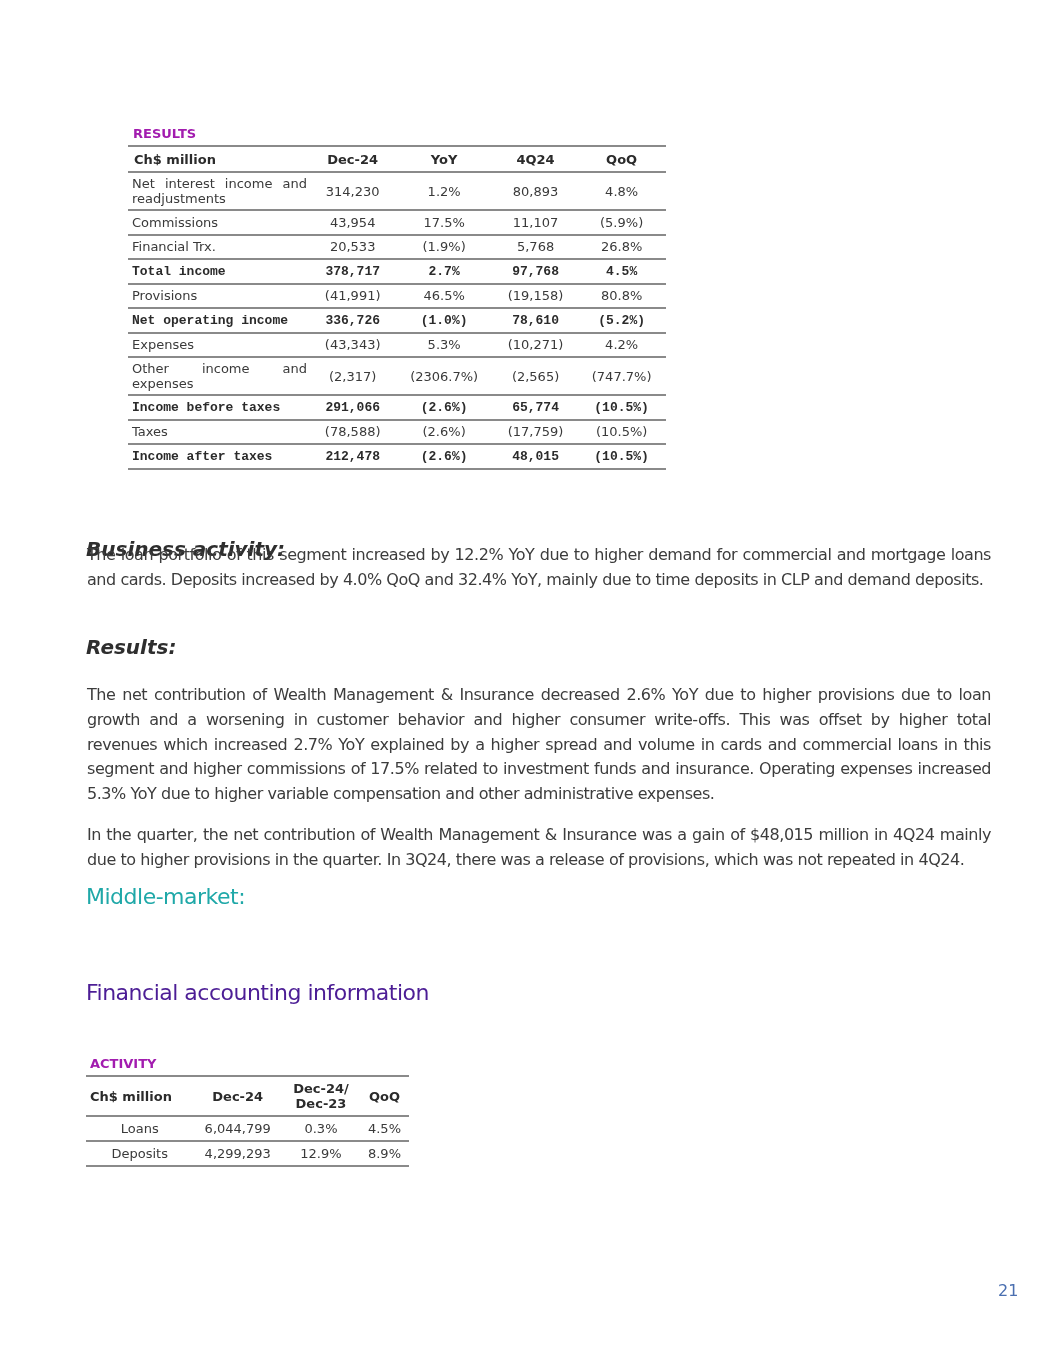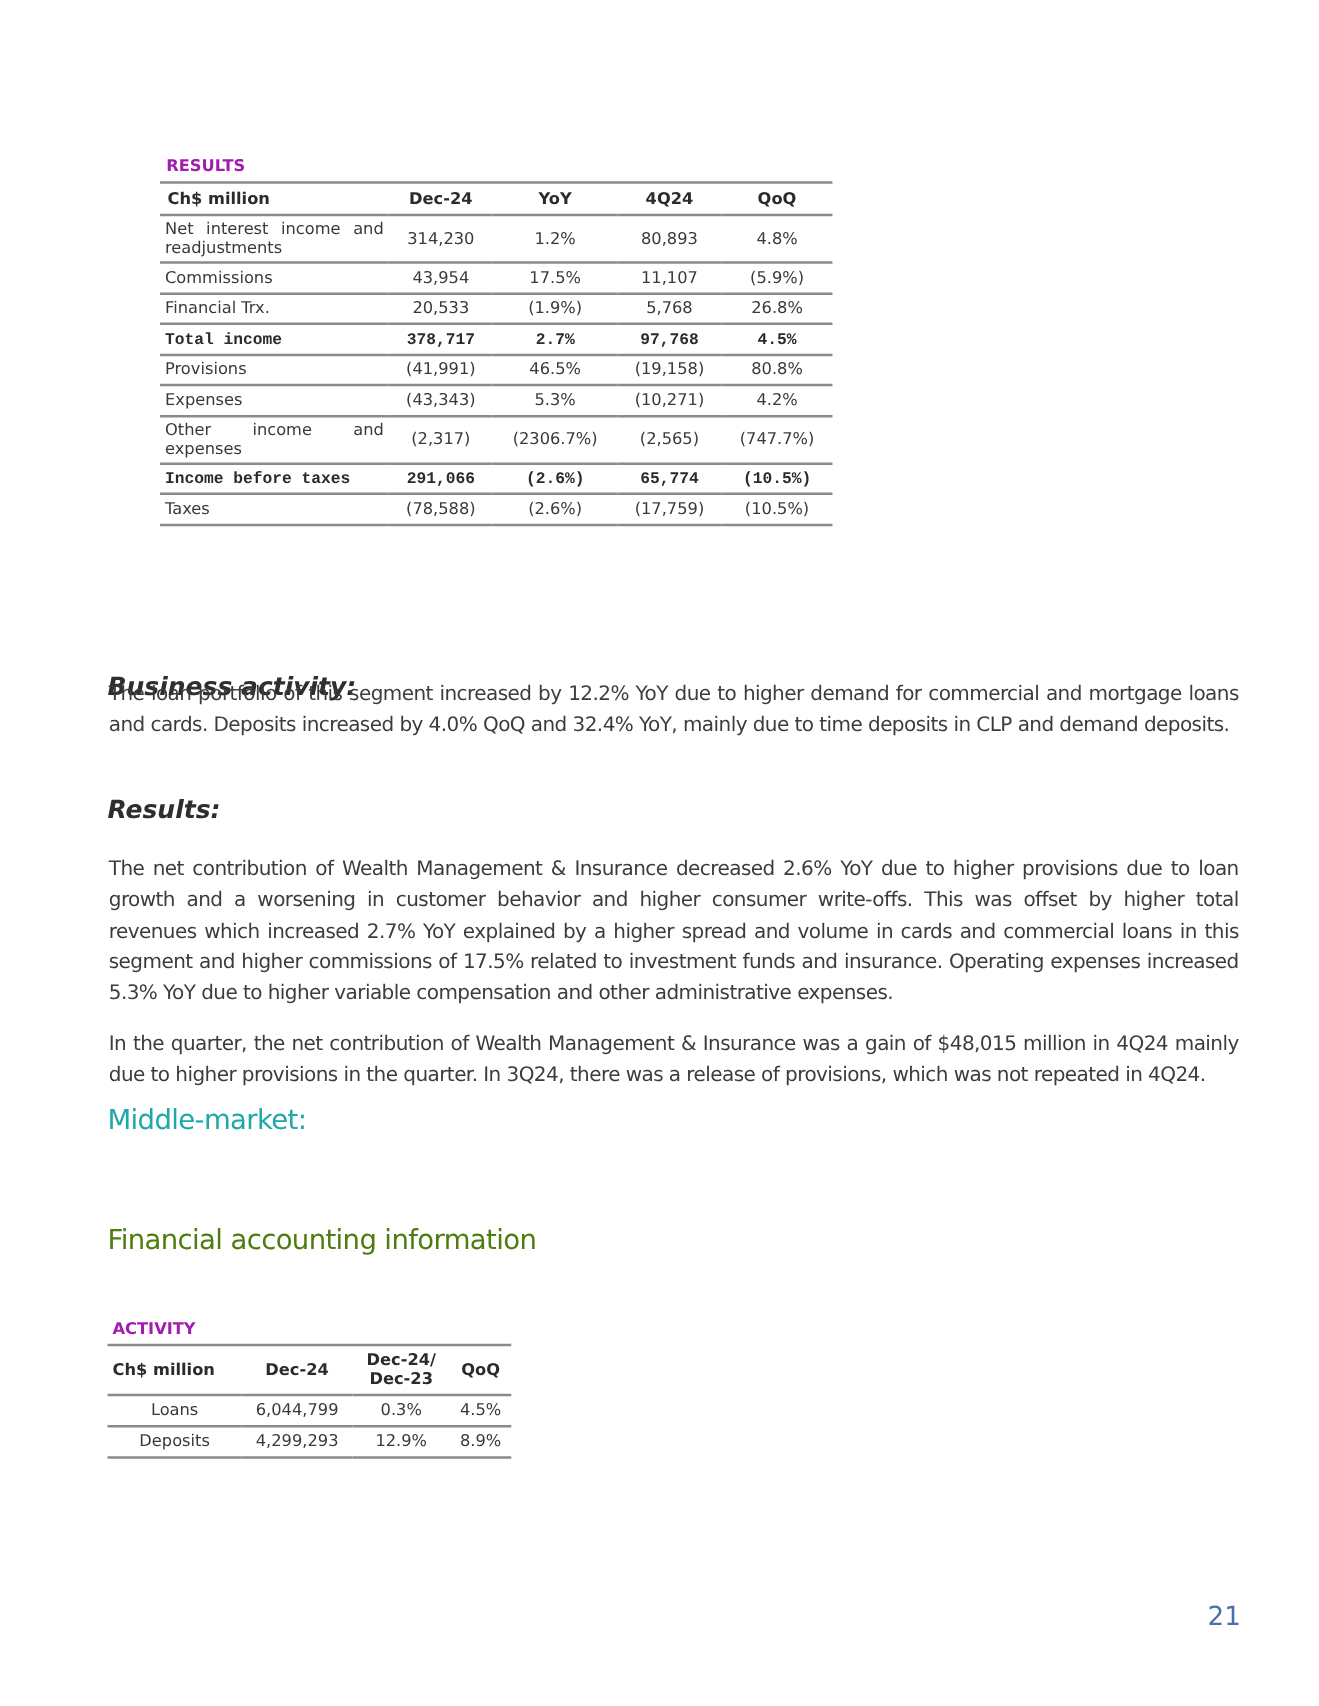--- a/index.html
+++ b/index.html
@@ -42,21 +42,21 @@
     .para {
       position: absolute; left: 86px; width: 904px; margin: 1px;
       font-size: 16px; line-height: 24.8px; text-align: justify; color: #3c3c3c;
       font-family: "DejaVu Sans", sans-serif; letter-spacing: -0.45px;
     }
     .section-title {
       position: absolute; left: 86px; margin: 0; font-weight: normal;
       font-family: "DejaVu Sans", sans-serif; font-size: 22px; letter-spacing: -0.5px;
     }
     .page-number {
-      position: absolute; left: 966px; top: 1281px; font-size: 21px;
+      position: absolute; left: 998px; top: 1281px; font-size: 16px;
       font-family: "DejaVu Sans", sans-serif;
     }
   </style>
 </head>
 <body>
 
 <div class="tbl-caption" style="left:133px; top:126px;">RESULTS</div>
 <div class="caption-rule" style="left:128px; top:145px; width:538px;"></div>
 <table id="results-table" class="fin-table">
   <thead>
@@ -97,20 +97,27 @@
         <td>97,768</td>
         <td>4.5%</td>
       </tr>
       <tr>
         <td class="lbl">Provisions</td>
         <td>(41,991)</td>
         <td>46.5%</td>
         <td>(19,158)</td>
         <td>80.8%</td>
       </tr>
+      <tr class="bold">
+        <td class="lbl">Net operating income</td>
+        <td>336,726</td>
+        <td>(1.0%)</td>
+        <td>78,610</td>
+        <td>(5.2%)</td>
+      </tr>
       <tr>
         <td class="lbl">Expenses</td>
         <td>(43,343)</td>
         <td>5.3%</td>
         <td>(10,271)</td>
         <td>4.2%</td>
       </tr>
       <tr>
         <td class="lbl two">Other income and expenses</td>
         <td>(2,317)</td>
@@ -125,32 +132,39 @@
         <td>65,774</td>
         <td>(10.5%)</td>
       </tr>
       <tr>
         <td class="lbl">Taxes</td>
         <td>(78,588)</td>
         <td>(2.6%)</td>
         <td>(17,759)</td>
         <td>(10.5%)</td>
       </tr>
+      <tr class="bold">
+        <td class="lbl">Income after taxes</td>
+        <td>212,478</td>
+        <td>(2.6%)</td>
+        <td>48,015</td>
+        <td>(10.5%)</td>
+      </tr>
     </tbody>
 </table>
 
 <h3 class="heading-italic" style="top:496px;margin-top:41px;">Business activity:</h3>
 <p class="para" style="top:542px;">The loan portfolio of this segment increased by 12.2% YoY due to higher demand for commercial and mortgage loans and cards. Deposits increased by 4.0% QoQ and 32.4% YoY, mainly due to time deposits in CLP and demand deposits.</p>
 
 <h3 class="heading-italic" style="top:635px;">Results:</h3>
 <p class="para" style="top:682px;">The net contribution of Wealth Management &amp; Insurance decreased 2.6% YoY due to higher provisions due to loan growth and a worsening in customer behavior and higher consumer write-offs. This was offset by higher total revenues which increased 2.7% YoY explained by a higher spread and volume in cards and commercial loans in this segment and higher commissions of 17.5% related to investment funds and insurance. Operating expenses increased 5.3% YoY due to higher variable compensation and other administrative expenses.</p>
 <p class="para" style="top:822px;">In the quarter, the net contribution of Wealth Management &amp; Insurance was a gain of $48,015 million in 4Q24 mainly due to higher provisions in the quarter. In 3Q24, there was a release of provisions, which was not repeated in 4Q24.</p>
 
 <h2 class="section-title" style="top: 884px; color: rgb(31, 168, 168);">Middle-market:</h2>
-<h2 class="section-title" style="top: 980px; color: #4d7c0f;">Financial accounting information</h2>
+<h2 class="section-title" style="top: 980px; color: #4c1d95;">Financial accounting information</h2>
 
 <div class="tbl-caption" style="left:90px; top:1056px;">ACTIVITY</div>
 <div class="caption-rule" style="left:86px; top:1075px; width:323px;"></div>
 <table id="activity-table" class="fin-table">
   <thead>
     <tr>
       <th class="lbl">Ch$ million</th>
       <th>Dec-24</th>
       <th style="width:70px;">Dec-24/ Dec-23</th>
       <th>QoQ</th>

